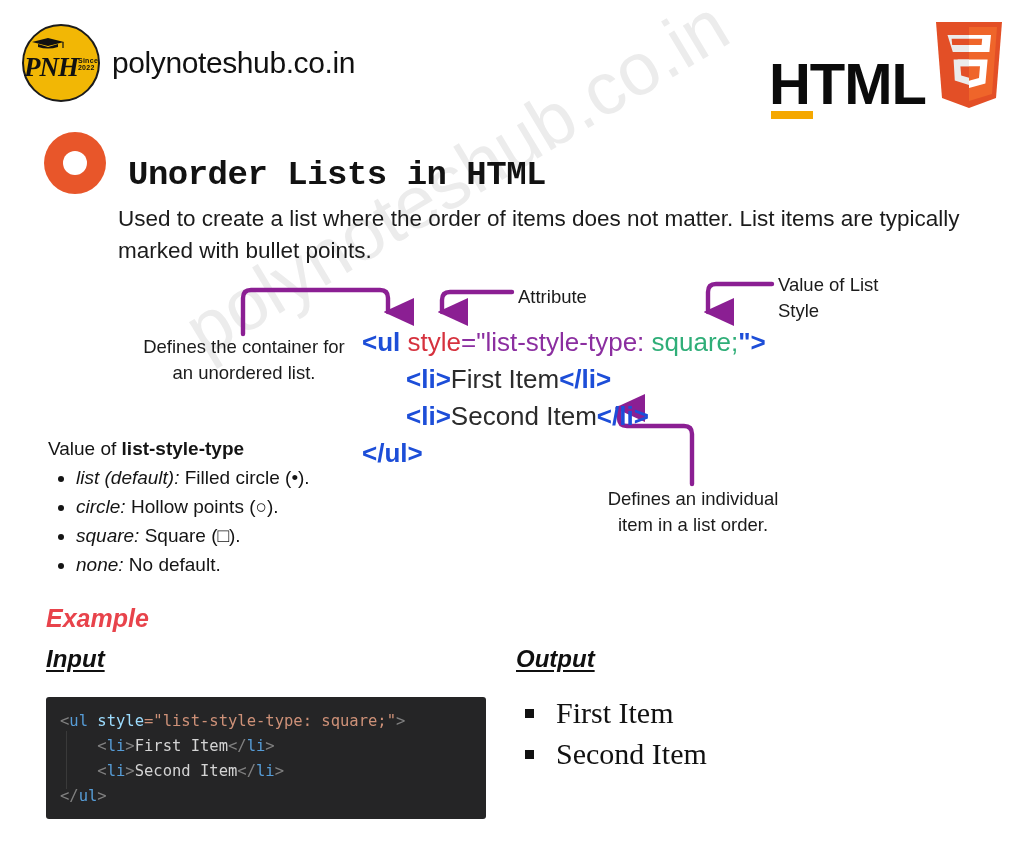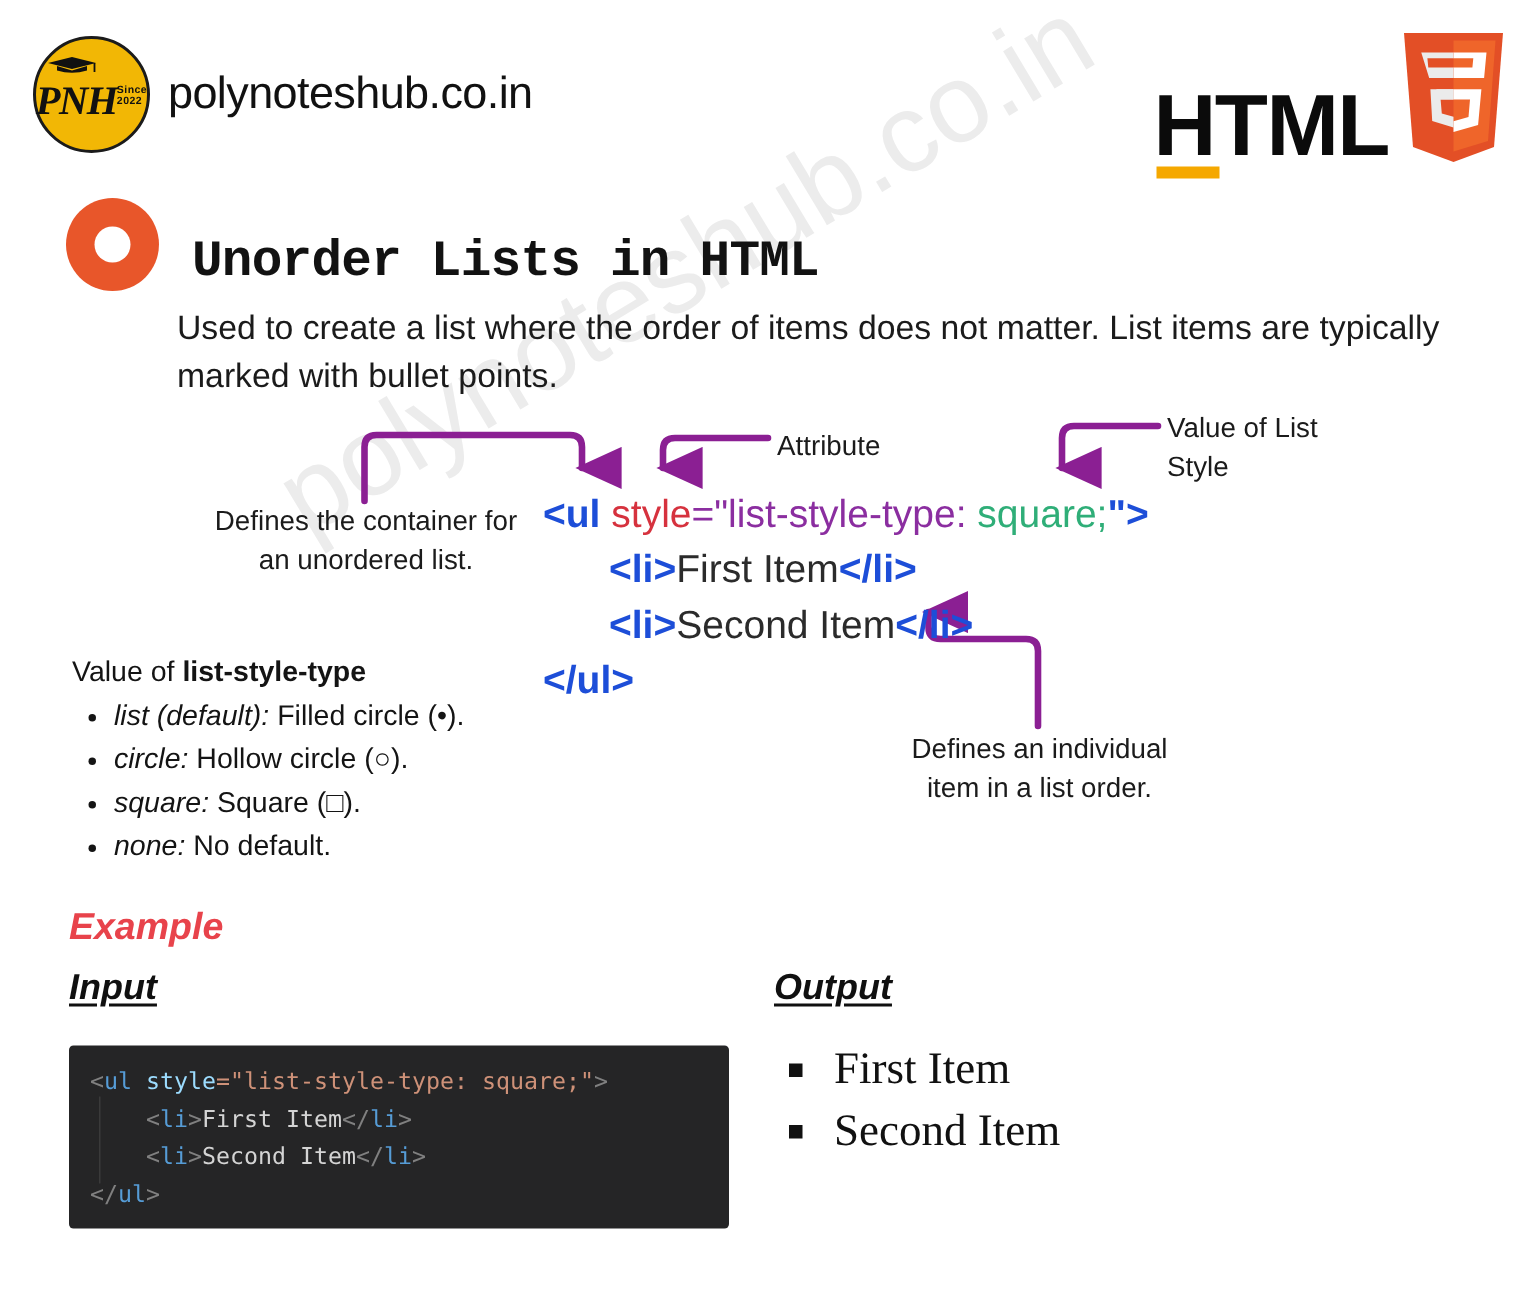--- a/index.html
+++ b/index.html
@@ -213,21 +213,21 @@
     <div class="lbl lbl-container">Defines the container for an unordered list.</div>
     <div class="lbl lbl-attribute">Attribute</div>
     <div class="lbl lbl-value">Value of List Style</div>
     <div class="lbl lbl-item">Defines an individual item in a list order.</div>
   </div>
 
   <div class="values">
     <p class="values-head"><span>Value of </span><b>list-style-type</b></p>
     <ul>
       <li><i>list (default):</i><span> Filled circle (•).</span></li>
-      <li><i>circle:</i><span> Hollow circle (○).</span></li>
+      <li><i>circle:</i><span> Hollow points (○).</span></li>
       <li><i>square:</i><span> Square (□).</span></li>
       <li><i>none:</i><span> No default.</span></li>
     </ul>
   </div>
 
   <div class="example-head">Example</div>
   <div class="io-input">Input</div>
   <div class="io-output">Output</div>
 
   <div class="codebox"><div class="guide"></div><span class="k-br">&lt;</span><span class="k-tag">ul</span><span> </span><span class="k-attr">style</span><span class="k-str">="list-style-type: square;"</span><span class="k-br">&gt;</span>

